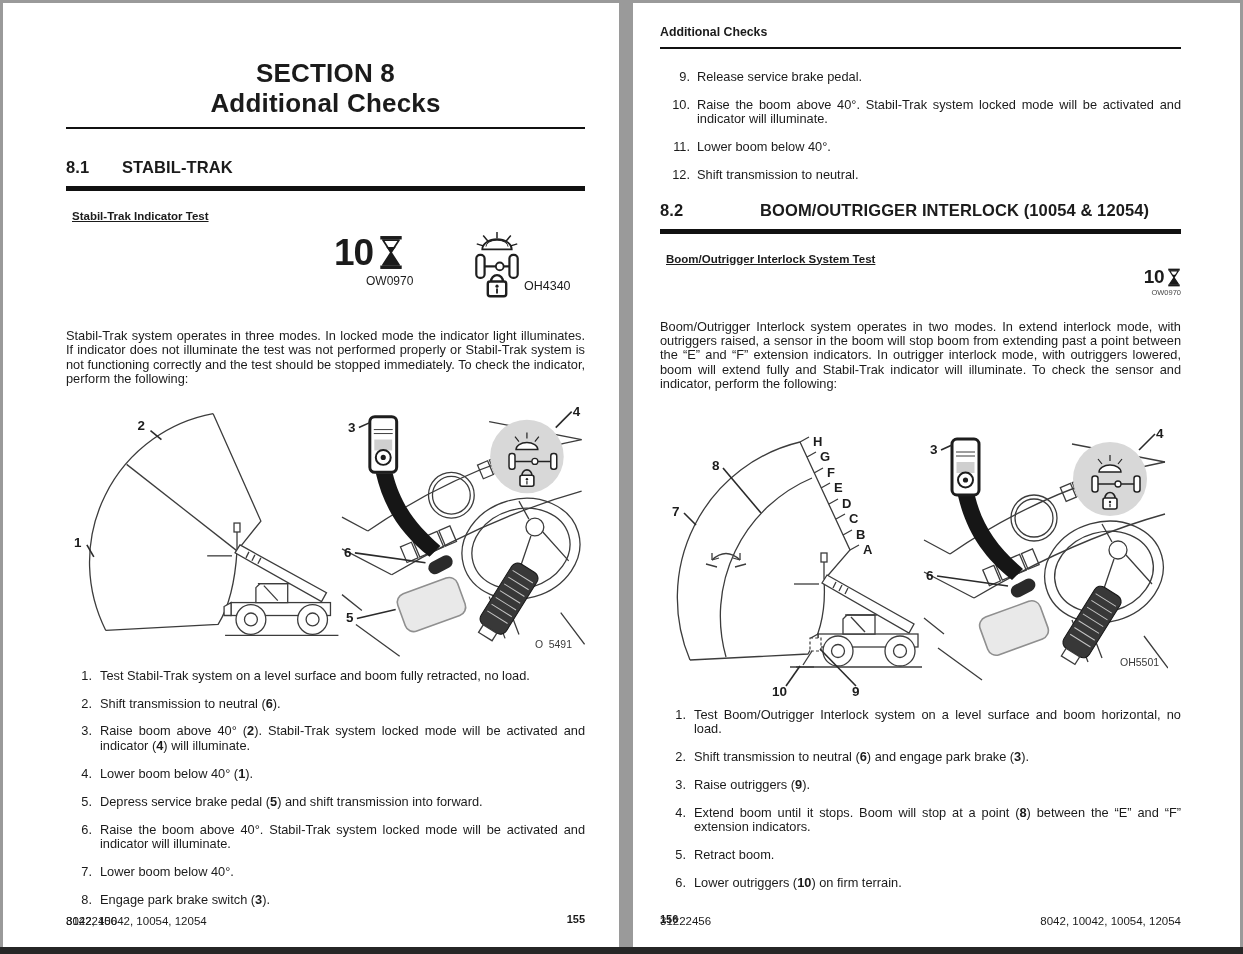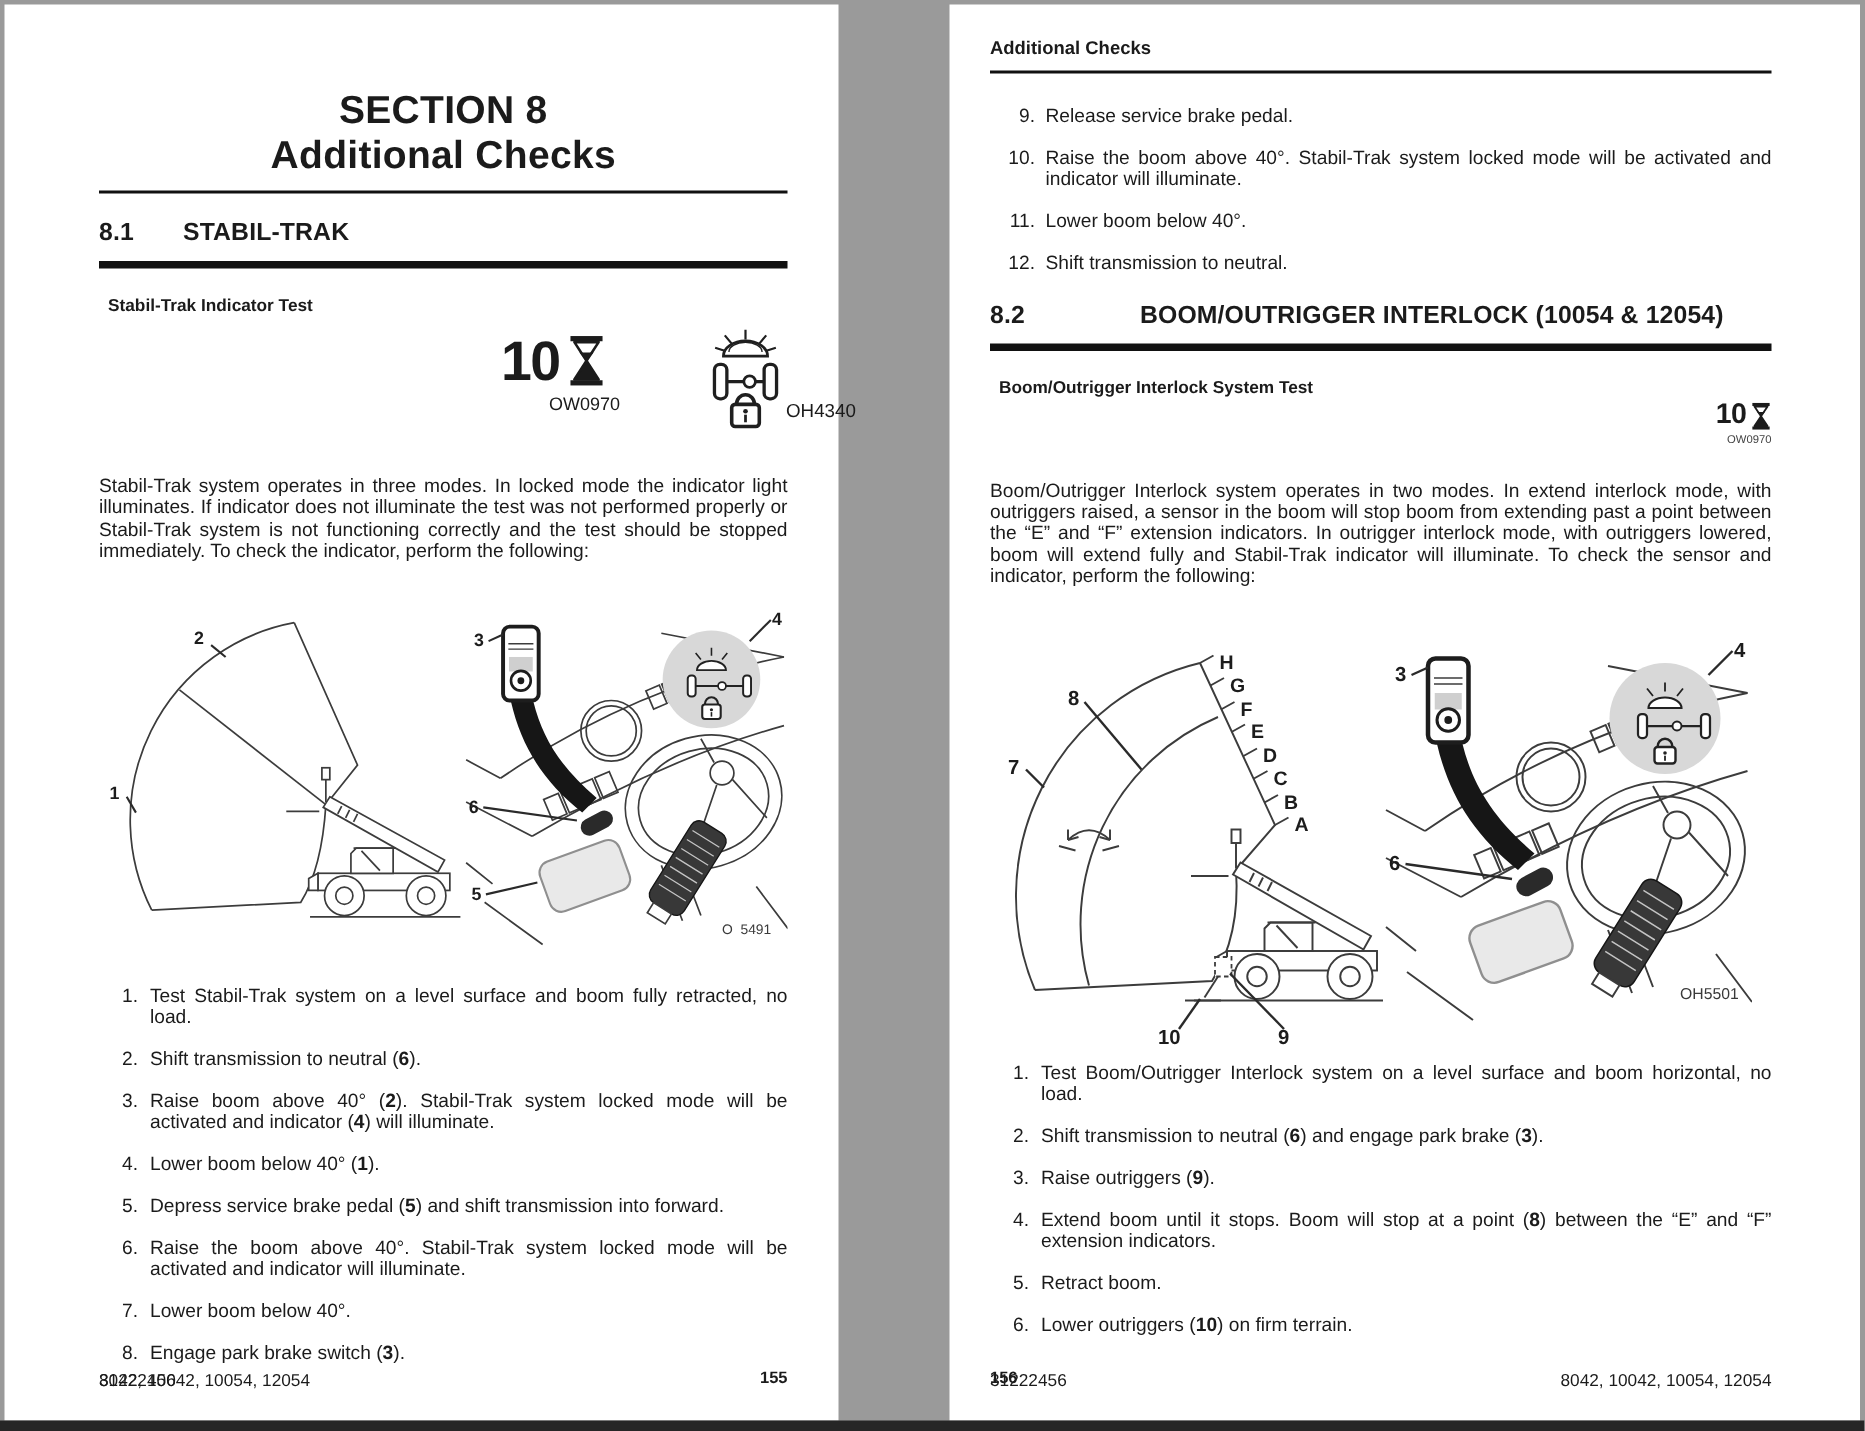--- a/index.html
+++ b/index.html
@@ -1,29 +1,29 @@
 <!DOCTYPE html>
 <html><head>
 <meta charset="utf-8">
 <style>
   html,body{margin:0;padding:0;}
   body{background:#9a9a9a;font-family:"Liberation Sans","DejaVu Sans",sans-serif;color:#1b1b1b;}
   .spread{position:relative;width:1243px;height:954px;background:#9a9a9a;overflow:hidden;}
   .bottom-band{position:absolute;left:0;bottom:0;width:100%;height:7px;background:#262626;}
   .page{position:absolute;top:3px;height:944px;background:#fff;box-sizing:border-box;}
-  .page-left{left:3px;width:556px;padding:0 34px 0 63px;}
+  .page-left{left:3px;width:616px;padding:0 34px 0 63px;}
   .page-right{left:633px;width:607px;padding:0 59px 0 27px;}
 
   .doc-title{margin:55px 0 0;text-align:center;font-size:26px;line-height:30px;font-weight:bold;letter-spacing:.2px;}
   .doc-title span{display:block;}
   .title-rule{margin-top:9px;height:2px;background:#111;}
-  .sec-head{margin-top:16px;display:flex;font-size:16.5px;line-height:20px;font-weight:bold;letter-spacing:.1px;}
+  .sec-head{margin-top:28px;display:flex;font-size:16.5px;line-height:20px;font-weight:bold;letter-spacing:.1px;}
   .sec-num{width:56px;flex:0 0 56px;}
   .thick-rule{margin-top:9px;height:5px;background:#111;}
-  .sub-head{margin-top:18px;padding-left:6px;font-size:11.5px;line-height:14px;font-weight:bold;}
+  .sub-head{margin-top:18px;padding-left:6px;font-size:11.5px;line-height:14px;font-weight:bold;text-decoration:underline;}
 
   .icons-row{position:relative;margin-top:6px;height:92px;}
   .time-badge-big{position:absolute;left:268px;top:6px;}
   .tb-row{display:flex;align-items:flex-start;gap:5px;}
   .tb-num{font-size:37px;line-height:36px;font-weight:bold;letter-spacing:-1px;}
   .tb-code{font-size:12px;margin-top:3px;margin-left:32px;}
   .stlk-badge{position:absolute;left:408px;top:0;display:flex;align-items:flex-end;gap:4px;}
   .stlk-code{font-size:12.5px;line-height:13px;margin-bottom:8px;}
 
   .intro{margin:8px 0 0;font-size:12.8px;line-height:14.4px;text-align:justify;text-align-last:left;}

